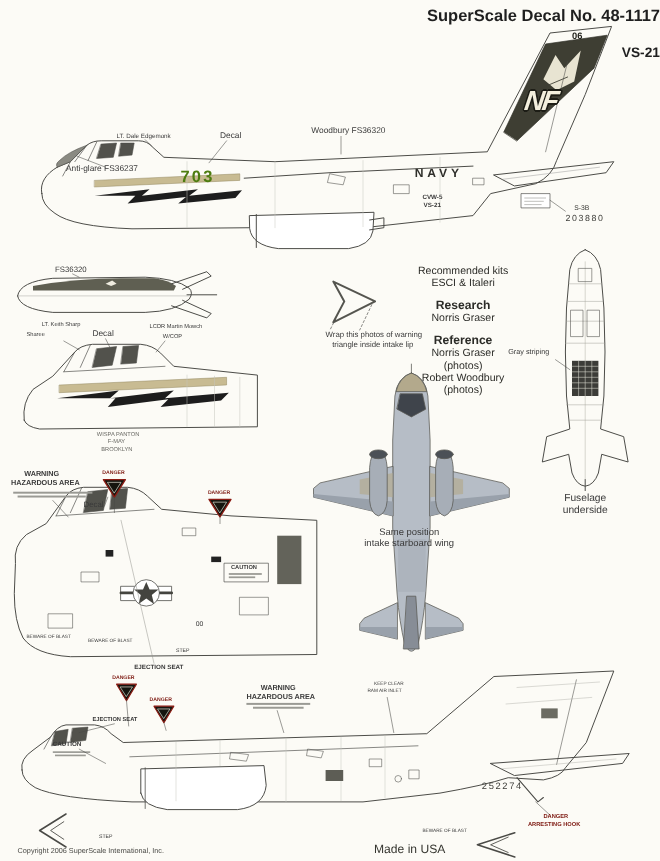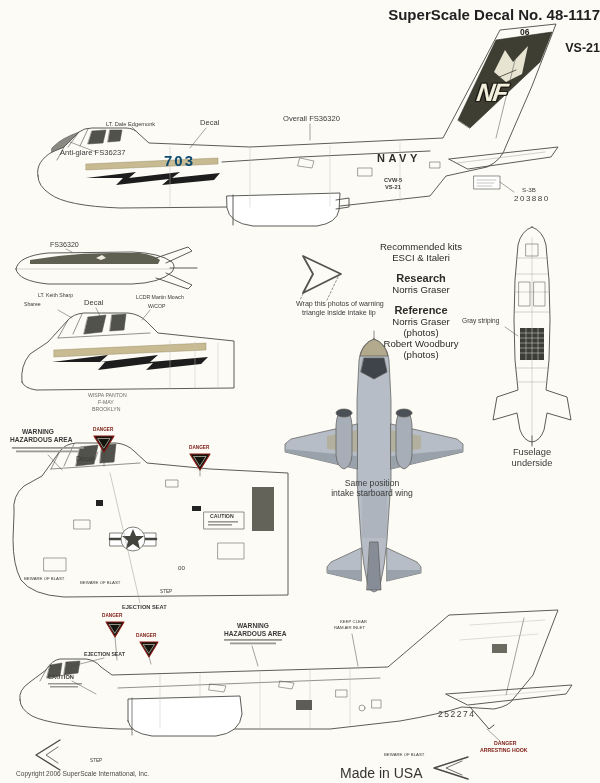--- a/index.html
+++ b/index.html
@@ -7,23 +7,23 @@
   .page{position:relative;width:600px;height:783px;background:#fcfbf6;overflow:hidden;
         font-family:"Liberation Sans",sans-serif;color:#2f2f2f}
   .art{position:absolute;left:0;top:0}
   .t{position:absolute;white-space:nowrap;line-height:1.12;color:#3a3a3a}
   .b{font-weight:bold}
   .ctr{text-align:center}
   .red{color:#7d1810}
   .gray{color:#6b6b66}
   .s4{font-size:4.3px}.s45{font-size:4.7px}.s5{font-size:5.2px}.s55{font-size:5.7px}
   .s6{font-size:6.2px}.s65{font-size:6.6px}.s7{font-size:7.1px}.s75{font-size:7.6px}
-  .s8{font-size:14px}.s85{font-size:8.6px}.s9{font-size:9.3px}
+  .s8{font-size:11px}.s85{font-size:8.6px}.s9{font-size:9.3px}
   .hdr{left:0;width:600px;text-align:right;font-weight:bold;color:#1f1f1f}
-  .modex{font-weight:bold;letter-spacing:2px;color:#0c4a6e;font-size:15px}
+  .modex{font-weight:bold;letter-spacing:2px;color:#4d7c0f;font-size:15px}
   .navy{font-weight:bold;letter-spacing:3.5px;color:#2e2e2a;font-size:11px}
   .buno{letter-spacing:1.5px;color:#3c3c38;font-size:8px}
   .tailcode{font-style:italic;font-weight:bold;font-size:25px;letter-spacing:-2px;color:#f3efdd;
     transform:skewX(-8deg);
     text-shadow:-1.4px 0 #1d1d16,1.4px 0 #1d1d16,0 -1.4px #1d1d16,0 1.4px #1d1d16,
                 -1px -1px #1d1d16,1px 1px #1d1d16,-1px 1px #1d1d16,1px -1px #1d1d16}
   .credits{position:absolute;left:352px;top:241px;width:138px;text-align:center;color:#2c2c28}
   .credits .h{font-weight:bold;font-size:11px;margin-top:9px}
   .credits .n{font-size:9.6px}
   .credits .k{font-size:9.6px}
@@ -244,21 +244,21 @@
     </g>
   </svg>
 
   <div class="t hdr" style="top:7px;font-size:15px">SuperScale Decal No. 48-1117</div>
   <div class="t hdr" style="top:41px;font-size:12.5px">VS-21</div>
 
   <div class="t b" style="left:520px;top:28px;font-size:8.5px;color:#23231d">06</div>
   <div class="t tailcode" style="left:477px;top:78px">NF</div>
   <div class="t s55" style="left:106px;top:121px">LT. Dale Edgemonk</div>
   <div class="t s75" style="left:200px;top:119px">Decal</div>
-  <div class="t s75" style="left:283px;top:115px">Overall FS36320</div>
+  <div class="t s75" style="left:283px;top:115px">Woodbury FS36320</div>
   <div class="t s75" style="left:60px;top:149px">Anti-glare FS36237</div>
   <div class="t modex" style="left:164px;top:153px">703</div>
   <div class="t navy" style="left:377px;top:152px">NAVY</div>
   <div class="t b s55" style="left:384px;top:177px">CVW-5</div>
   <div class="t b s55" style="left:385px;top:184px">VS-21</div>
   <div class="t s6" style="left:522px;top:187px;color:#3c3c38">S-3B</div>
   <div class="t buno" style="left:514px;top:195px">203880</div>
 
   <div class="t s7" style="left:50px;top:242px">FS36320</div>
 

